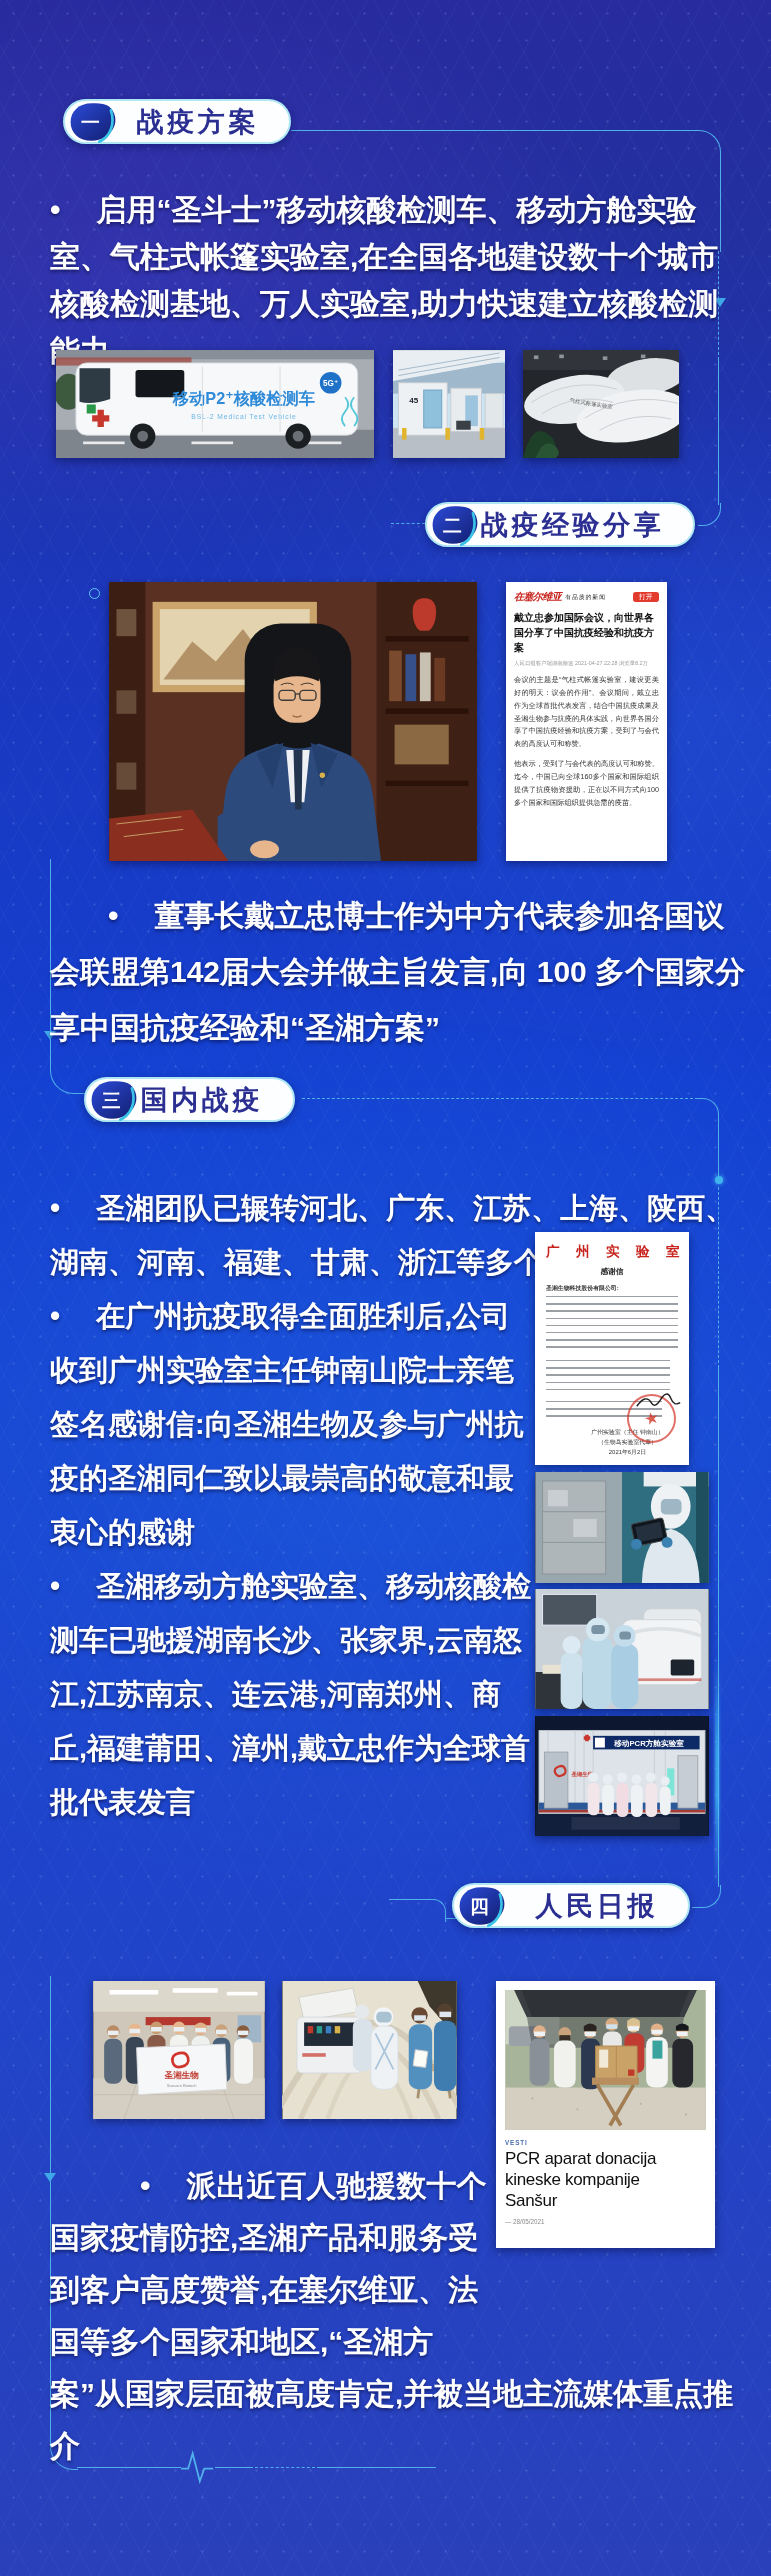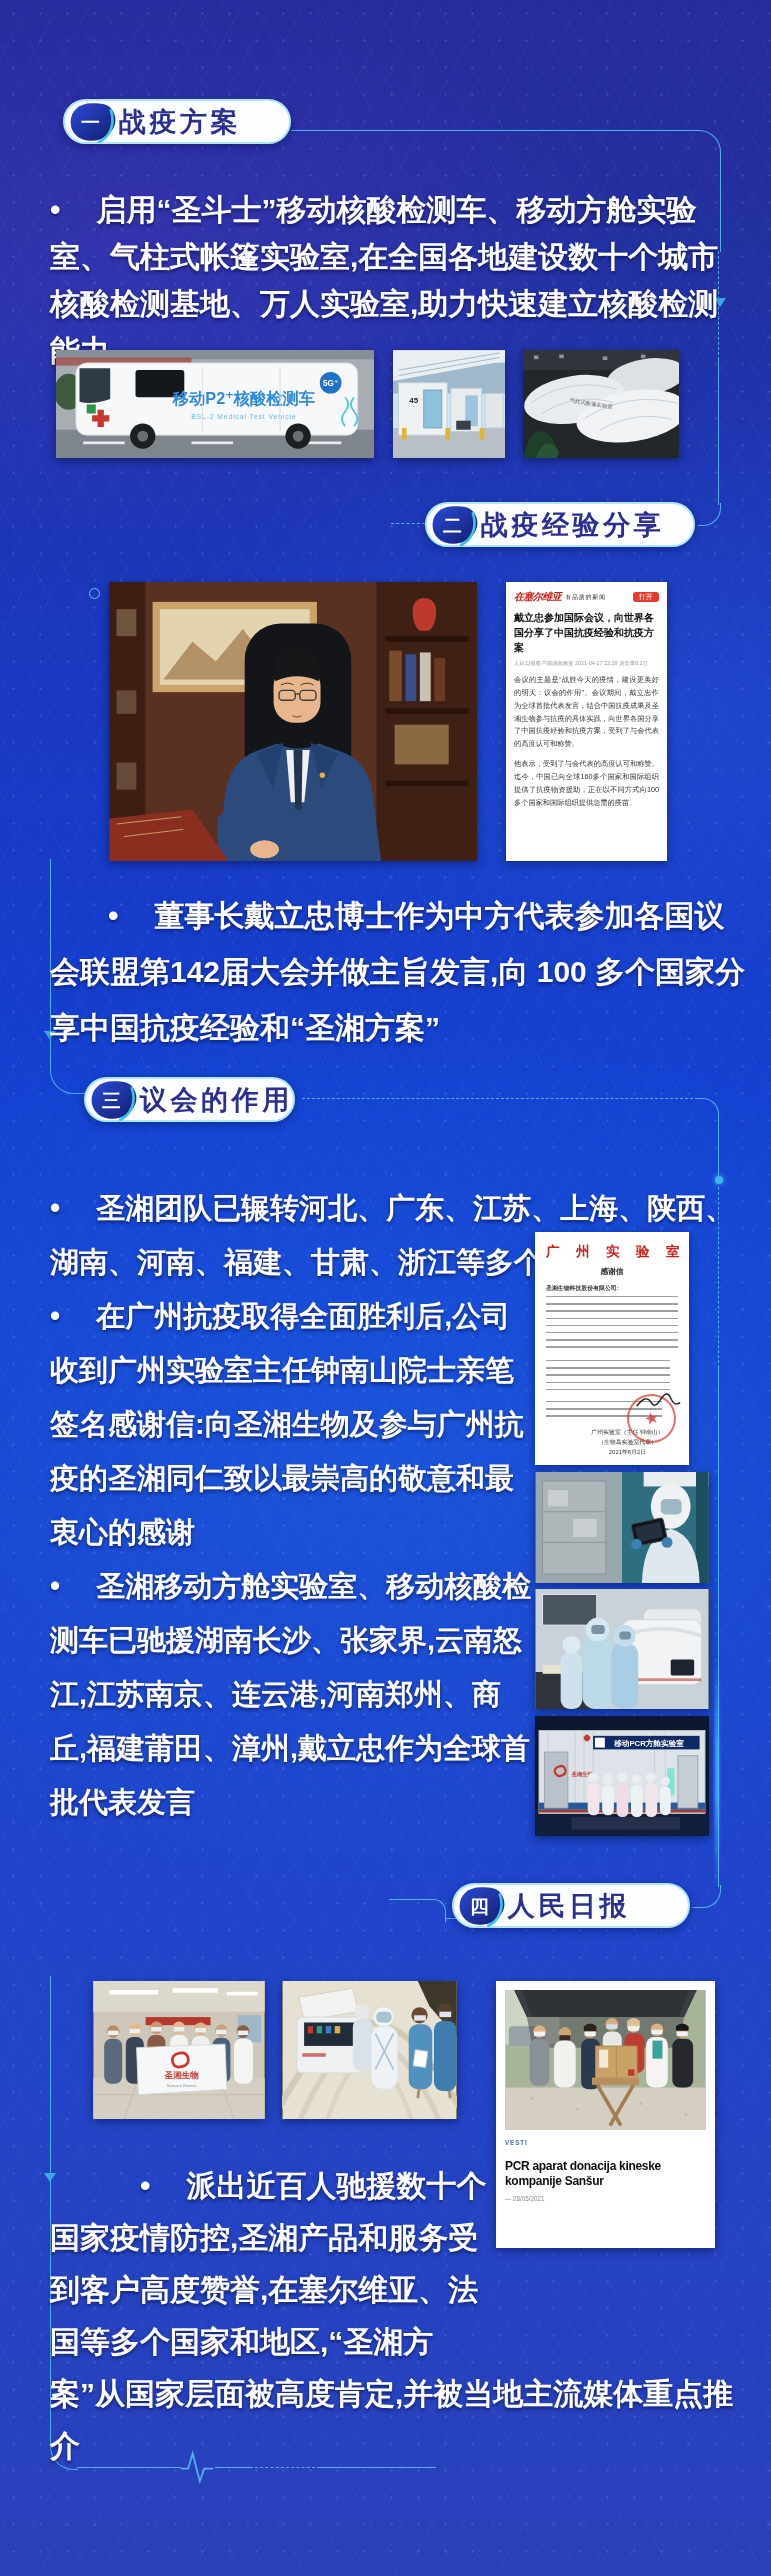--- a/index.html
+++ b/index.html
@@ -22,21 +22,21 @@
   }
   .abs{position:absolute;}
   
   .pill{
     position:absolute;height:45px;background:#fdfeff;border:2.7px solid #aee6f4;
     border-radius:27px;display:flex;align-items:center;box-sizing:border-box;
     box-shadow:0 2.7px 9px rgba(0,10,70,.4);
   }
   .pill .badge-svg{margin-left:1.8px;flex:0 0 auto;}
   .pill-title{
-    flex:1;text-align:left;padding-right:17px;
+    flex:1;text-align:right;padding-right:30px;
     color:#2b2f92;font-size:27px;font-weight:900;letter-spacing:3.6px;white-space:nowrap;
   }
   .pill1{left:63px;top:99px;width:228px;}
   .pill2{left:425px;top:502px;width:270px;}
   .pill3{left:84px;top:1077px;width:211px;}
   .pill4{left:452px;top:1883px;width:238px;}
   
   .ln{position:absolute;}
   .h-solid{border-top:1.8px solid #4fb0ea;}
   .h-dash{border-top:1.8px dashed #4fb0ea;}
@@ -74,21 +74,21 @@
   .letter{left:535px;top:1232px;width:154px;height:233px;padding:11px 11px 7.2px;}
   .lt-title{color:#c8231c;font-size:13.6px;font-weight:900;letter-spacing:6.3px;text-align:center;white-space:nowrap;}
   .lt-sub{color:#222;font-size:7.7px;font-weight:700;text-align:center;margin-top:6.3px;}
   .lt-salu{color:#333;font-size:5.9px;font-weight:700;margin-top:6.3px;}
   .lt-lines{background:repeating-linear-gradient(to bottom,#90959b 0 1.4px,transparent 1.4px 7.2px);opacity:.9;}
   .lt-sign{color:#333;font-size:5.9px;text-align:center;margin-top:3.6px;line-height:1.7;padding-left:31px;}
   .lt-seal{position:absolute;right:12.7px;bottom:22px;width:45px;height:45px;border:2.3px solid rgba(212,52,40,.7);border-radius:50%;display:flex;align-items:center;justify-content:center;color:rgba(212,52,40,.8);font-size:16.3px;transform:rotate(-14deg);}
   
   .sr-card{left:496px;top:1981px;width:219px;height:267px;padding:9px;}
   .sr-cat{color:#4a6fae;font-size:6.3px;font-weight:700;letter-spacing:0.9px;margin-top:6.3px;}
-  .sr-head{color:#0f0f10;font-size:12px;font-weight:700;line-height:1.22;margin-top:13px;max-width:165px;letter-spacing:-0.3px;}
+  .sr-head{color:#0f0f10;font-size:17px;font-weight:400;line-height:1.22;margin-top:3px;max-width:165px;letter-spacing:-0.3px;}
   .sr-date{color:#8a8a8a;font-size:6.3px;margin-top:6.3px;}
   svg text{font-family:"Liberation Sans","DejaVu Sans",sans-serif;}
 </style>
 </head>
 <body>
 
 <div class="mesh"></div>
 
 <div class="ln" style="left:291px;top:130px;width:429px;height:121px;border-top:1.8px solid #4fb0ea;border-right:1.8px solid #4fb0ea;border-top-right-radius:22px;"></div>
 <div class="ln v-dash" style="left:718px;top:251px;height:109px;"></div>
@@ -268,41 +268,41 @@
 </div>
 
 <div class="card pd-card">
   <div class="pd-head">
     <span class="pd-logo">在塞尔维亚</span>
     <span class="pd-tag">有品质的新闻</span>
     <button class="pd-open">打开</button>
   </div>
   <div class="pd-title">戴立忠参加国际会议，向世界各国分享了中国抗疫经验和抗疫方案</div>
   <div class="pd-meta">人民日报客户端湖南频道 2021-04-27 22:28 浏览量8.2万</div>
-  <div class="pd-p">会议的主题是“战胜今天的疫情，建设更美好的明天：议会的作用”。会议期间，戴立忠作为全球首批代表发言，结合中国抗疫成果及圣湘生物参与抗疫的具体实践，向世界各国分享了中国抗疫经验和抗疫方案，受到了与会代表的高度认可和称赞。</div>
+  <div class="pd-p">会议的主题是“气柱式帐篷实验室，建设更美好的明天：议会的作用”。会议期间，戴立忠作为全球首批代表发言，结合中国抗疫成果及圣湘生物参与抗疫的具体实践，向世界各国分享了中国抗疫经验和抗疫方案，受到了与会代表的高度认可和称赞。</div>
   <div class="pd-p">他表示，受到了与会代表的高度认可和称赞。迄今，中国已向全球160多个国家和国际组织提供了抗疫物资援助，正在以不同方式向100多个国家和国际组织提供急需的疫苗。</div>
 </div>
 
 <div class="para p2">
   <p><span class="dot">•</span><span>董事长戴立忠博士作为中方代表参加各国议会联盟第142届大会并做主旨发言,向 100 多个国家分享中国抗疫经验和“圣湘方案”</span></p>
 </div>
 
 <div class="pill pill3">
   <svg class="badge-svg" width="52" height="42" viewBox="0 0 58 46">
     <defs>
         <linearGradient id="g3" x1="0" y1="0" x2="1" y2="1">
           <stop offset="0" stop-color="#2b4bd8"></stop>
           <stop offset="1" stop-color="#121d6e"></stop>
         </linearGradient>
       </defs>
     <path d="M28,2 C13,2 4,11 4,23 C4,36 14,44 27,44 C39,44 49,38 53,27 C56,18 52,8 44,4 C39,2 33,2 28,2 Z" fill="url(#g3)"></path>
     <path d="M36,45 C48,39 54,26 49,10" fill="none" stroke="#39c3e6" stroke-width="3" stroke-linecap="round"></path>
     <text x="26" y="31" text-anchor="middle" font-size="21" font-weight="bold" fill="#fff">三</text>
   </svg>
-  <span class="pill-title">议会的作用</span>
+  <span class="pill-title">国内战疫</span>
 </div>
 
 <div class="para p3">
   <p class="w-full"><span class="dot">•</span><span>圣湘团队已辗转河北、广东、江苏、上海、陕西、湖南、河南、福建、甘肃、浙江等多个省份抗疫</span></p>
   <p class="w-col"><span class="dot">•</span><span>在广州抗疫取得全面胜利后,公司收到广州实验室主任钟南山院士亲笔签名感谢信:向圣湘生物及参与广州抗疫的圣湘同仁致以最崇高的敬意和最衷心的感谢</span></p>
   <p class="w-col"><span class="dot">•</span><span>圣湘移动方舱实验室、移动核酸检测车已驰援湖南长沙、张家界,云南怒江,江苏南京、连云港,河南郑州、商丘,福建莆田、漳州,戴立忠作为全球首批代表发言</span></p>
 </div>
 
 <div class="card letter">
   <div class="lt-title">广 州 实 验 室</div>

